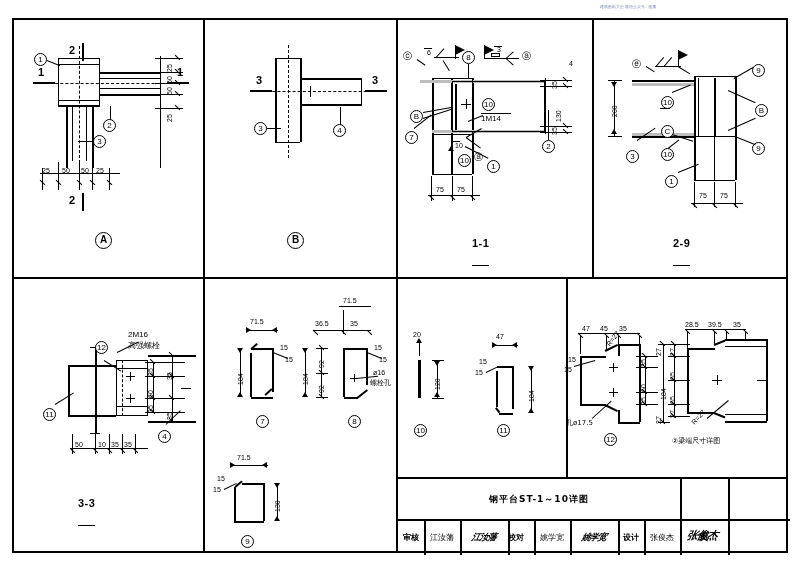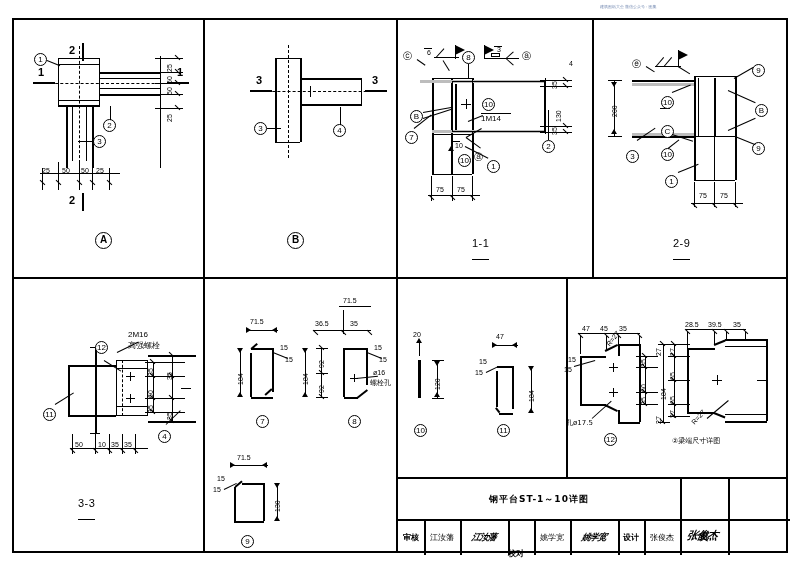--- a/index.html
+++ b/index.html
@@ -30,22 +30,22 @@
   .cn{font-family:"DejaVu Sans","Liberation Sans",sans-serif;}
   .bold{font-weight:bold;}
   
   .bal{position:absolute;border:1px solid #000;border-radius:50%;
        width:13px;height:13px;font-size:8px;line-height:12px;text-align:center;
        background:#fff;box-sizing:border-box;}
   .balL{position:absolute;border:1.4px solid #000;border-radius:50%;
        width:17px;height:17px;font-size:10px;line-height:14px;text-align:center;
        background:#fff;box-sizing:border-box;font-weight:bold;}
   
-  .seclab{position:absolute;font-size:11px;font-weight:normal;letter-spacing:.5px;
-          border-bottom:1.8px solid #000;padding-bottom:10px;white-space:nowrap;}
+  .seclab{position:absolute;font-size:11px;font-weight:bold;letter-spacing:.5px;
+          border-bottom:1.8px solid #000;padding-bottom:16px;white-space:nowrap;}
   .secmark{position:absolute;font-size:11px;font-weight:bold;}
   .secbar{position:absolute;height:2.2px;background:#000;}
   .secbarv{position:absolute;width:2.2px;background:#000;}
   
   .tick{position:absolute;width:7px;height:0;border-top:1.4px solid #000;
         transform:rotate(45deg);transform-origin:center;}
   .arrow-l,.arrow-r{position:absolute;width:0;height:0;}
   .arrow-r{border-top:3px solid transparent;border-bottom:3px solid transparent;border-left:5px solid #000;}
   .arrow-l{border-top:3px solid transparent;border-bottom:3px solid transparent;border-right:5px solid #000;}
   .arrow-u{position:absolute;width:0;height:0;border-left:3px solid transparent;border-right:3px solid transparent;border-bottom:5px solid #000;}
@@ -678,21 +678,21 @@
     <div class="tbv" style="left:110px;top:40px;height:36px;"></div>
     <div class="tbv" style="left:136px;top:40px;height:36px;"></div>
     <div class="tbv" style="left:172px;top:40px;height:36px;"></div>
     <div class="tbv" style="left:220px;top:40px;height:36px;"></div>
     <div class="tbv" style="left:246px;top:40px;height:36px;"></div>
 
     <div class="cell cn bold" style="left:0;top:40px;width:26px;height:36px;font-size:8px;">审核</div>
     <div class="cell cn" style="left:26px;top:40px;width:36px;height:36px;font-size:8px;">江汝藩</div>
     <div class="cell sig cn" style="left:62px;top:40px;width:48px;height:36px;">江汝藩</div>
 
-    <div class="cell cn bold" style="left:110px;top:40px;width:16px;height:36px;font-size:8px;margin-top:16px;">校对</div>
+    <div class="cell cn bold" style="left:110px;top:40px;width:16px;height:36px;font-size:8px;">校对</div>
     <div class="cell cn" style="left:136px;top:40px;width:36px;height:36px;font-size:8px;">姚学宽</div>
     <div class="cell sig cn" style="left:172px;top:40px;width:48px;height:36px;">姚学宽</div>
 
     <div class="cell cn bold" style="left:220px;top:40px;width:26px;height:36px;font-size:8px;">设计</div>
     <div class="cell cn" style="left:246px;top:40px;width:36px;height:36px;font-size:8px;">张俊杰</div>
   </div>
   <div class="cell sig cn" style="position:absolute;left:678px;top:517px;width:48px;height:36px;display:flex;align-items:center;justify-content:center;font-size:11px;">张俊杰</div>
 
 </div>
 

